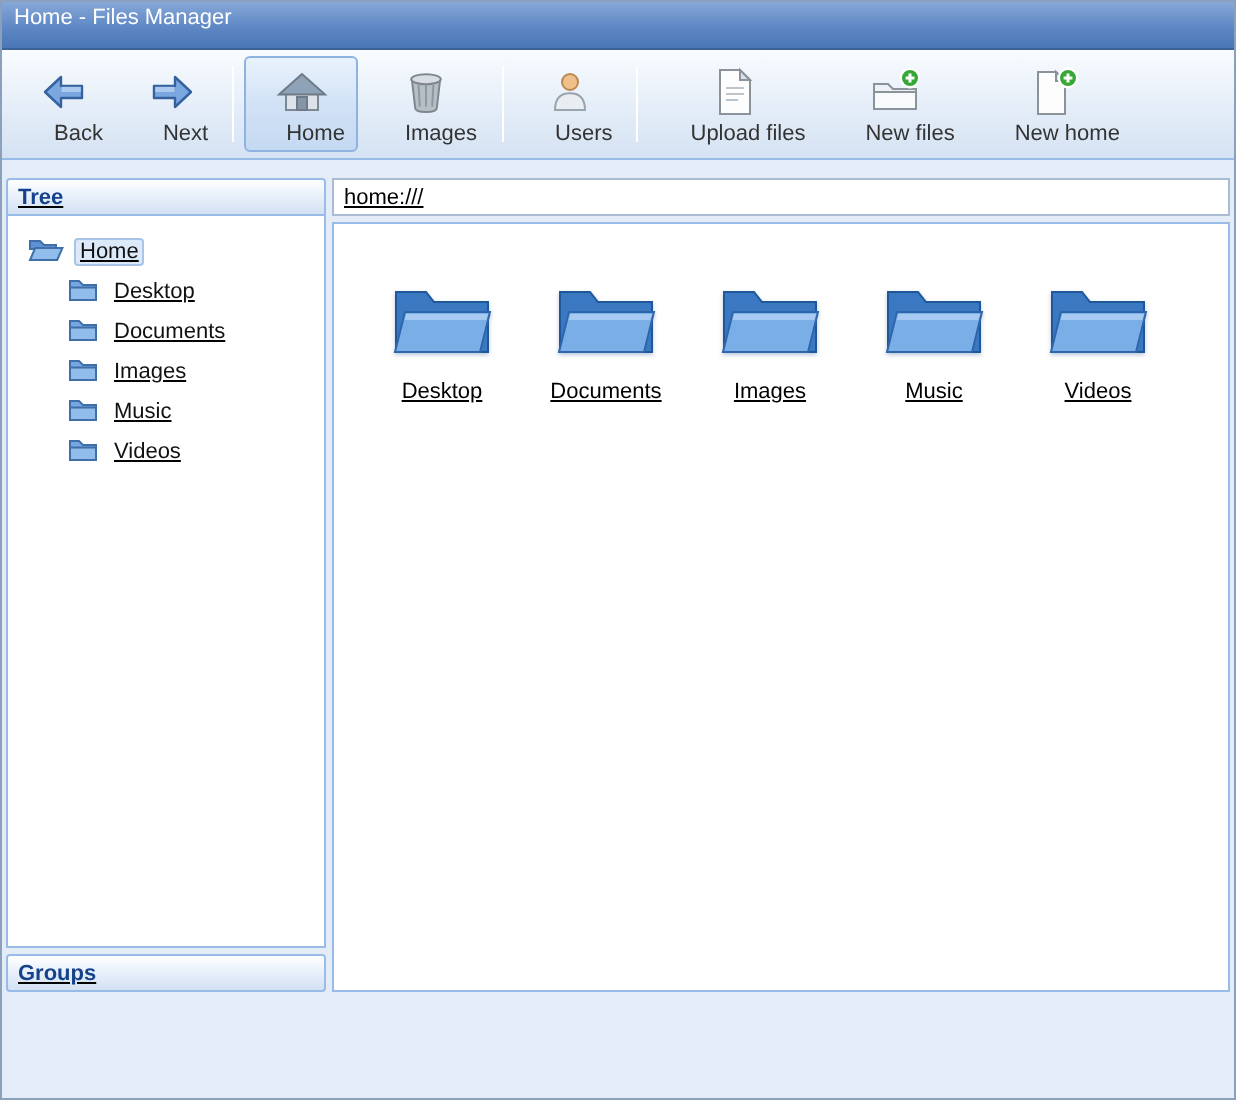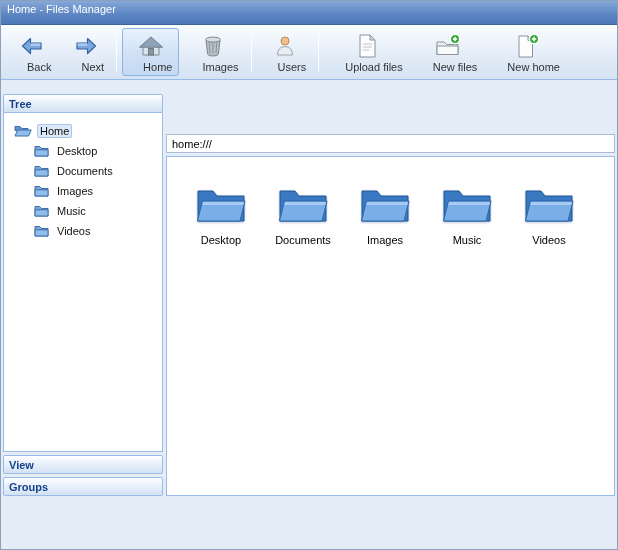--- a/index.html
+++ b/index.html
@@ -28,21 +28,21 @@
     font-size:11px; color:#333; cursor:default;
   }
   .tbtn.active {
     border-color:#8eb3e0;
     background:linear-gradient(180deg,#e9f2fc 0%,#d2e2f6 50%,#c4d9f2 100%);
   }
   .ticon { width:28px; height:28px; display:flex; align-items:center; justify-content:center; }
   .tlabel { margin-top:1px; white-space:nowrap;padding-left:14px; }
   .tsep { width:1px; background:#c3d2e2; border-right:1px solid #ffffff; margin:5px 4px; }
   
-  .content { display:flex; padding:14px 2px 4px; gap:3px; height:420px; }
+  .content { display:flex; padding:9px 2px 4px; gap:3px; height:420px;text-decoration:underline; }
   .sidebar { width:160px; display:flex; flex-direction:column; gap:3px; }
   .panel-header {
     height:19px; flex:0 0 19px; display:flex; align-items:center; padding:0 5px;
     background:linear-gradient(180deg,#ffffff 0%,#e9f1fb 45%,#d3e1f3 100%);
     border:1px solid #99bbe8; border-radius:2px;
     color:#15428b; font-size:11px; font-weight:bold; cursor:default;
   }
   .tree-panel { flex:1; display:flex; flex-direction:column; min-height:0; }
   .tree-panel .panel-header { border-radius:2px 2px 0 0; }
   .tree-body {
@@ -51,21 +51,21 @@
   }
   .tree-row {
     display:flex; align-items:center; height:20px; gap:5px;
     font-size:11px; color:#111; padding-left:7px; cursor:default;
   }
   .tree-row.child { padding-left:27px; }
   .tree-row .tree-lbl { padding:1px 3px; border-radius:2px; }
   .tree-row.selected .tree-lbl { background:#dce9f9; border:1px solid #a8c4e8; padding:0 2px; }
   
   .main { flex:1; display:flex; flex-direction:column; gap:3px; min-width:0; }
-  .addressbar { height:19px; display:flex;margin-top:40px; }
+  .addressbar { height:19px; display:flex; }
   .address-input {
     flex:1; height:19px; border:1px solid #a9bcd4; background:#fff;
     font-family:"Liberation Sans", sans-serif; font-size:11px; padding:1px 5px; color:#000;
     outline:none;
   }
   .fileview {
     flex:1; background:#fff; border:1px solid #99bbe8;
     padding:28px 8px 8px 22px;
     display:flex; align-items:flex-start; gap:18px;
   }
@@ -249,23 +249,20 @@
                   <path d="M1 2.5 L5.5 2.5 L7.5 4.5 L14 4.5 L14 12 L1 12 Z" fill="#76a9e2" stroke="#3f6ea8"></path>
                   <path d="M1 5.8 L14 5.8 L14 12 L1 12 Z" fill="#90bdec" stroke="#3f6ea8"></path>
                 </svg>
             </span>
             <span class="tree-lbl">Videos</span>
           </div>
 
         </div>
       </div>
 
-      <div class="panel-header">
-        <span>View</span>
-      </div>
 
       <div class="panel-header">
         <span>Groups</span>
       </div>
 
     </div>
 
     <div class="main">
 
       <div class="addressbar">

